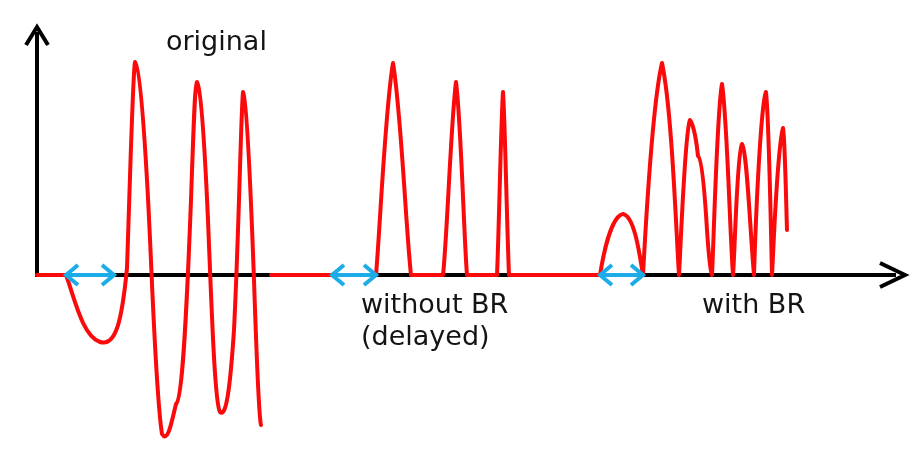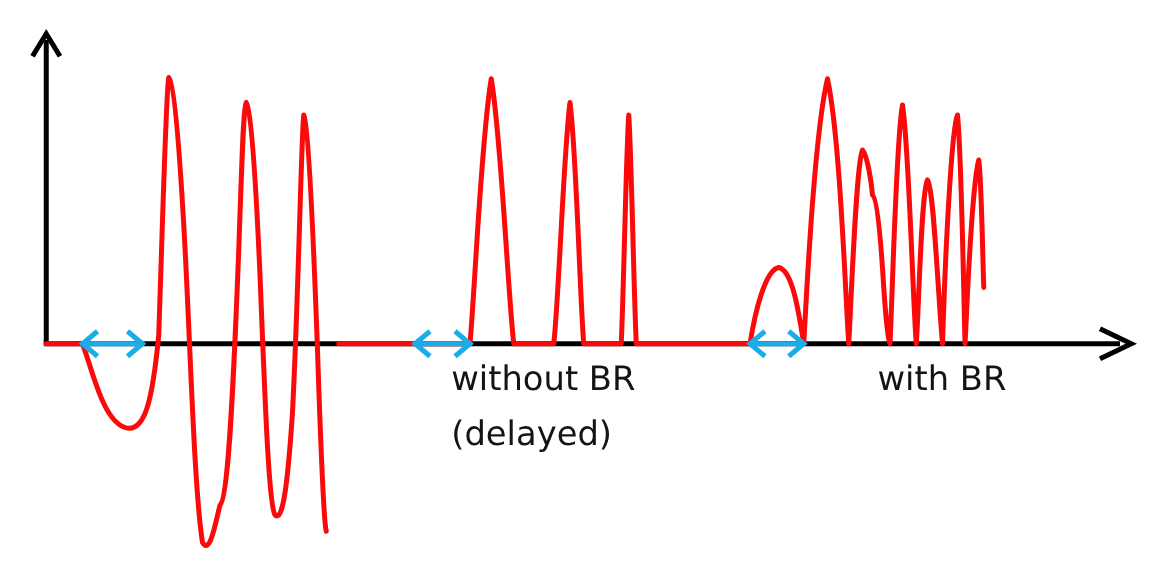--- a/index.html
+++ b/index.html
@@ -29,21 +29,21 @@
     color: #141414;
     font-family: "DejaVu Sans", "Liberation Sans", sans-serif;
     font-size: 27px;
     line-height: 31px;
     font-weight: 400;
     letter-spacing: 0px;
     white-space: nowrap;
   }
   #label-original { left: 166px; top: 25px; }
   #label-without  { left: 361px; top: 288px; }
-  #label-delayed  { left: 361px; top: 320px; margin-top: 12px; }
+  #label-delayed  { left: 361px; top: 320px; }
   #label-withbr   { left: 666px; top: 288px; margin-left: 36px; }
 </style>
 </head>
 <body>
 
 <div id="figure">
 
   <svg width="923" height="464" viewBox="0 0 923 464">
 
     <g>
@@ -77,20 +77,21 @@
       </g>
 
       <g>
         <line x1="600" y1="275" x2="643" y2="275"></line>
         <polyline points="612,265 600,275 612,285"></polyline>
         <polyline points="631,265 643,275 631,285"></polyline>
       </g>
     </g>
   </svg>
 
+  <div class="label" id="label-original">original</div>
 
   <div class="label" id="label-without">without BR</div>
 
   <div class="label" id="label-delayed">(delayed)</div>
 
   <div class="label" id="label-withbr">with BR</div>
 
 </div>
 
 </body></html>

